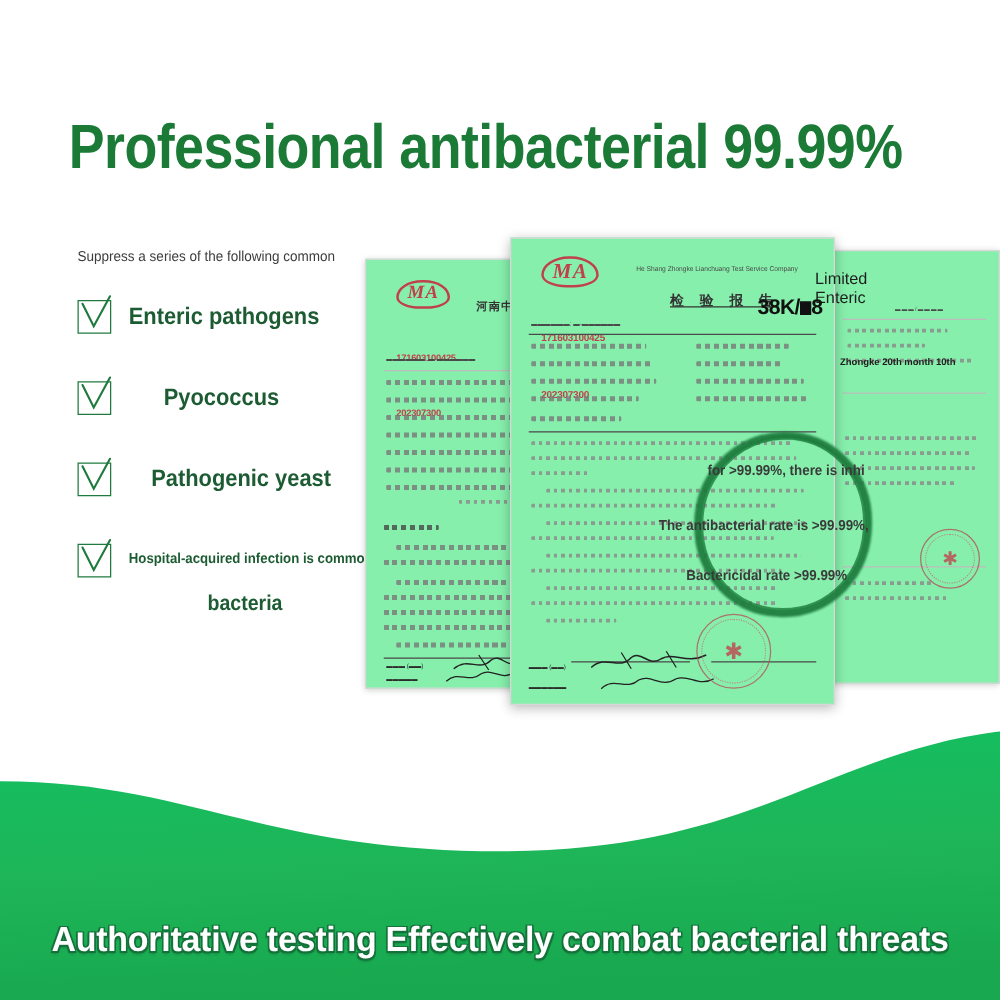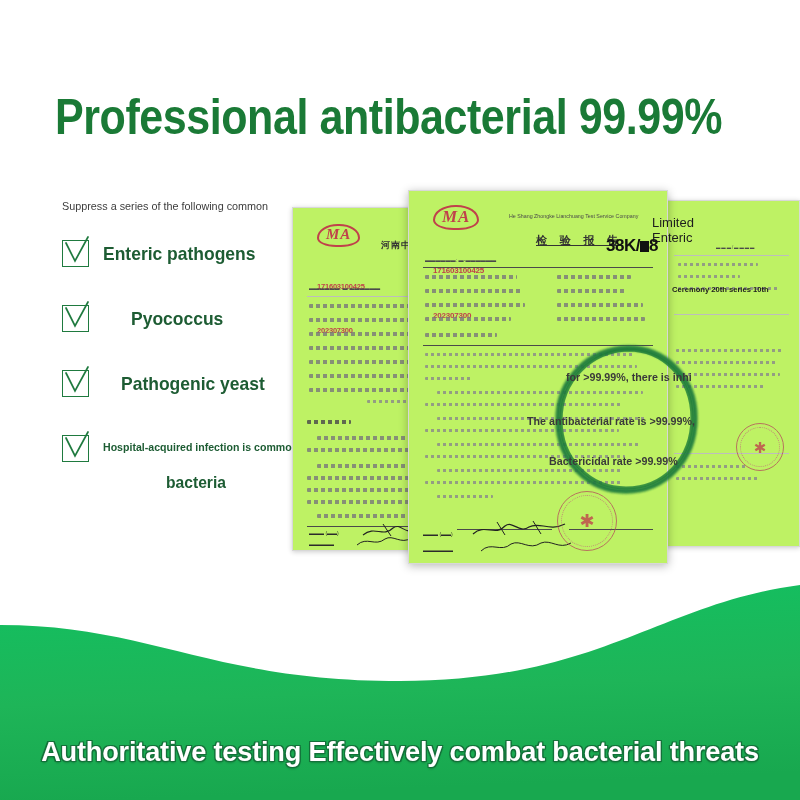--- a/index.html
+++ b/index.html
@@ -48,21 +48,21 @@
   .clabel.small{font-size:11.5px;font-weight:bold;padding-top:5px;}
   .clabel-extra{
     position:absolute;left:104px;
     color:#1d5c33;font-weight:bold;font-size:17px;
     font-family:"Liberation Sans Narrow","Liberation Sans",sans-serif;
     transform:scaleX(0.92);transform-origin:left center;white-space:nowrap;
   }
 
   
   .doc{
-    position:absolute;background:#bef264;
+    position:absolute;background:#86efac;
     border:1px solid #d8d8d8;
     box-shadow:0 1px 5px rgba(0,0,0,.20);
     overflow:hidden;
   }
   .doc-left{left:292px;top:207px;width:200px;height:342px;}
   .doc-right{left:663px;top:200px;width:135px;height:345px;}
   .doc-front{left:408px;top:190px;width:258px;height:372px;box-shadow:0 2px 9px rgba(0,0,0,.28);}
 
   
   .cma{position:absolute;color:#c0414b;}
@@ -322,21 +322,21 @@
     </svg>
 
     <div class="seal" style="left:148px;top:300px;width:58px;height:58px;">
       <span class="seal-ring"></span>
         <span class="star" style="font-size:18px;">✱</span>
     </div>
   </div>
 
   <div class="ov-limited">Limited Enteric</div>
   <div class="ov-code"><span>38K/</span><span class="blk"></span>8</div>
-  <div class="ov-ceremony">Ceremony 20th series 10th</div>
+  <div class="ov-ceremony">Zhongke 20th month 10th</div>
 
   <div class="circle-wrap">
     <svg viewBox="0 0 150 155" width="150" height="155">
       <defs>
         <filter id="soft">
             <feGaussianBlur stdDeviation="0.8"></feGaussianBlur>
           </filter>
       </defs>
       <path d="M76,6 C112,6 143,34 143,76 C143,118 113,149 74,149 C36,149 6,119 6,78 C6,36 38,7 76,6 Z" fill="none" stroke="#1d7a3c" stroke-width="5.4" stroke-linecap="round" filter="url(#soft)" opacity="0.93"></path>
       <path d="M76,8 C110,8 140,35 140,76 C140,116 112,146 74,146 C38,146 9,117 9,78 C9,38 40,9 76,8" fill="none" stroke="#1a7a38" stroke-width="3.2" stroke-linecap="round" opacity="0.75"></path>

